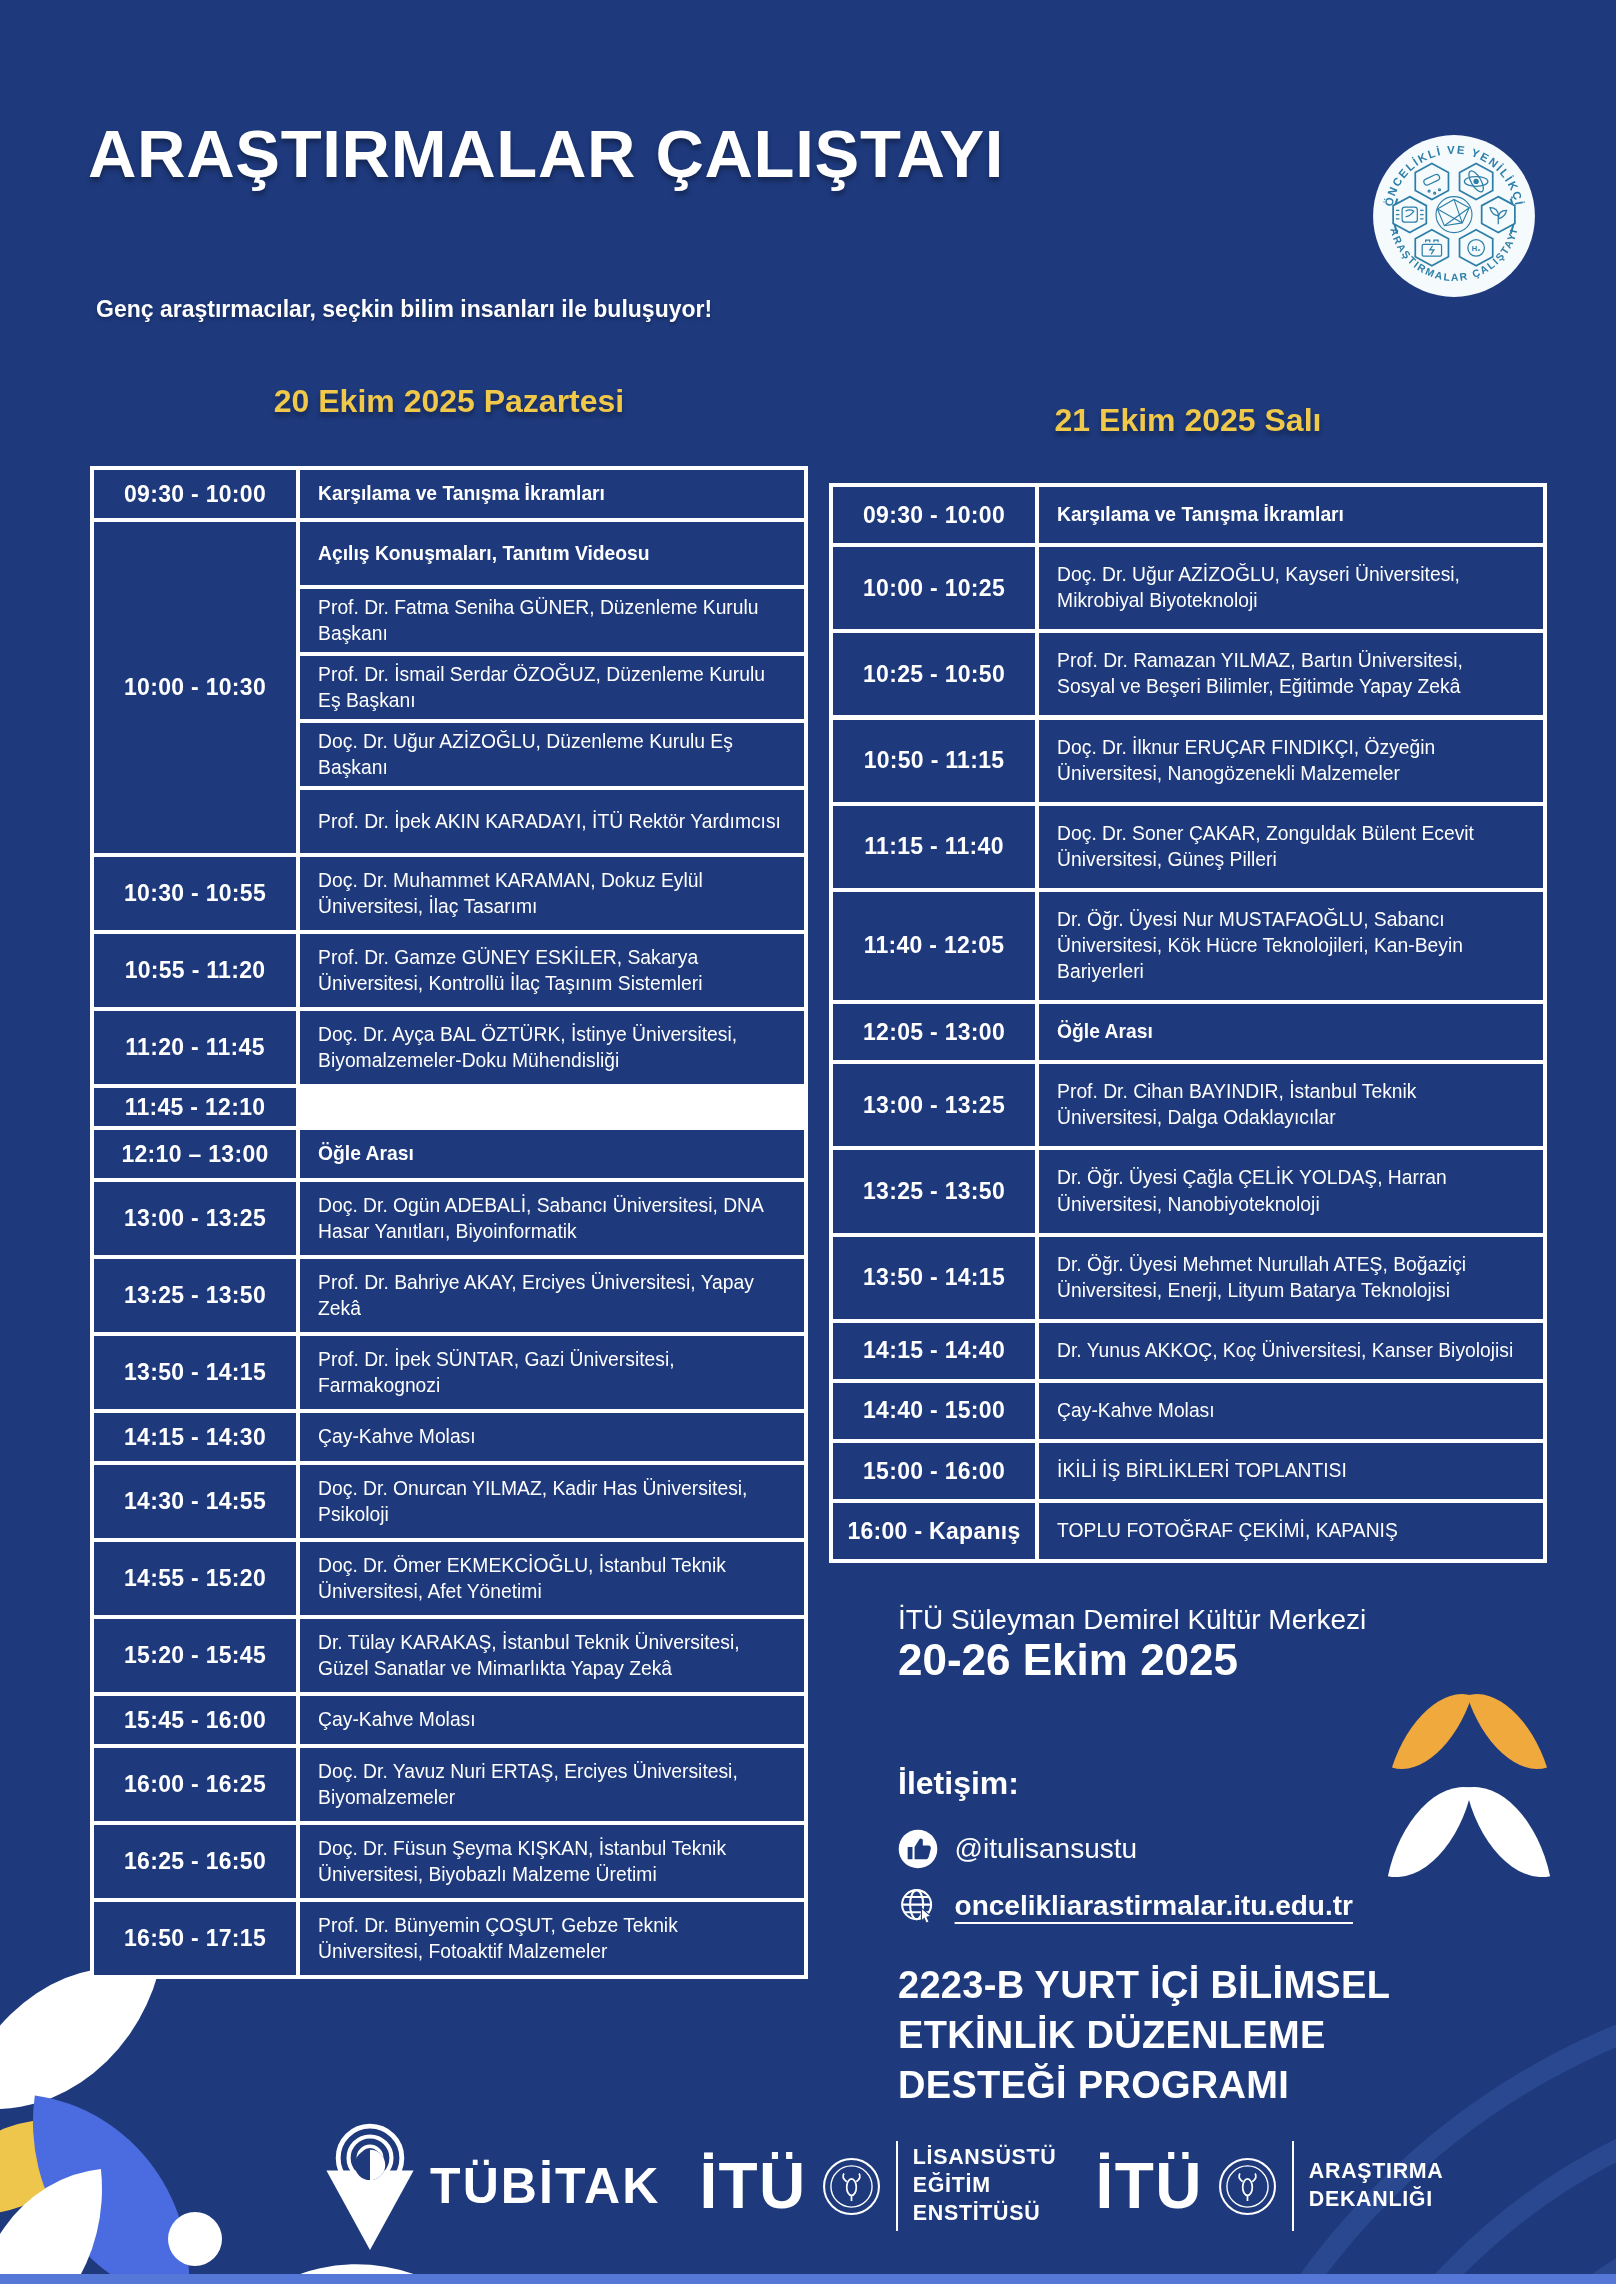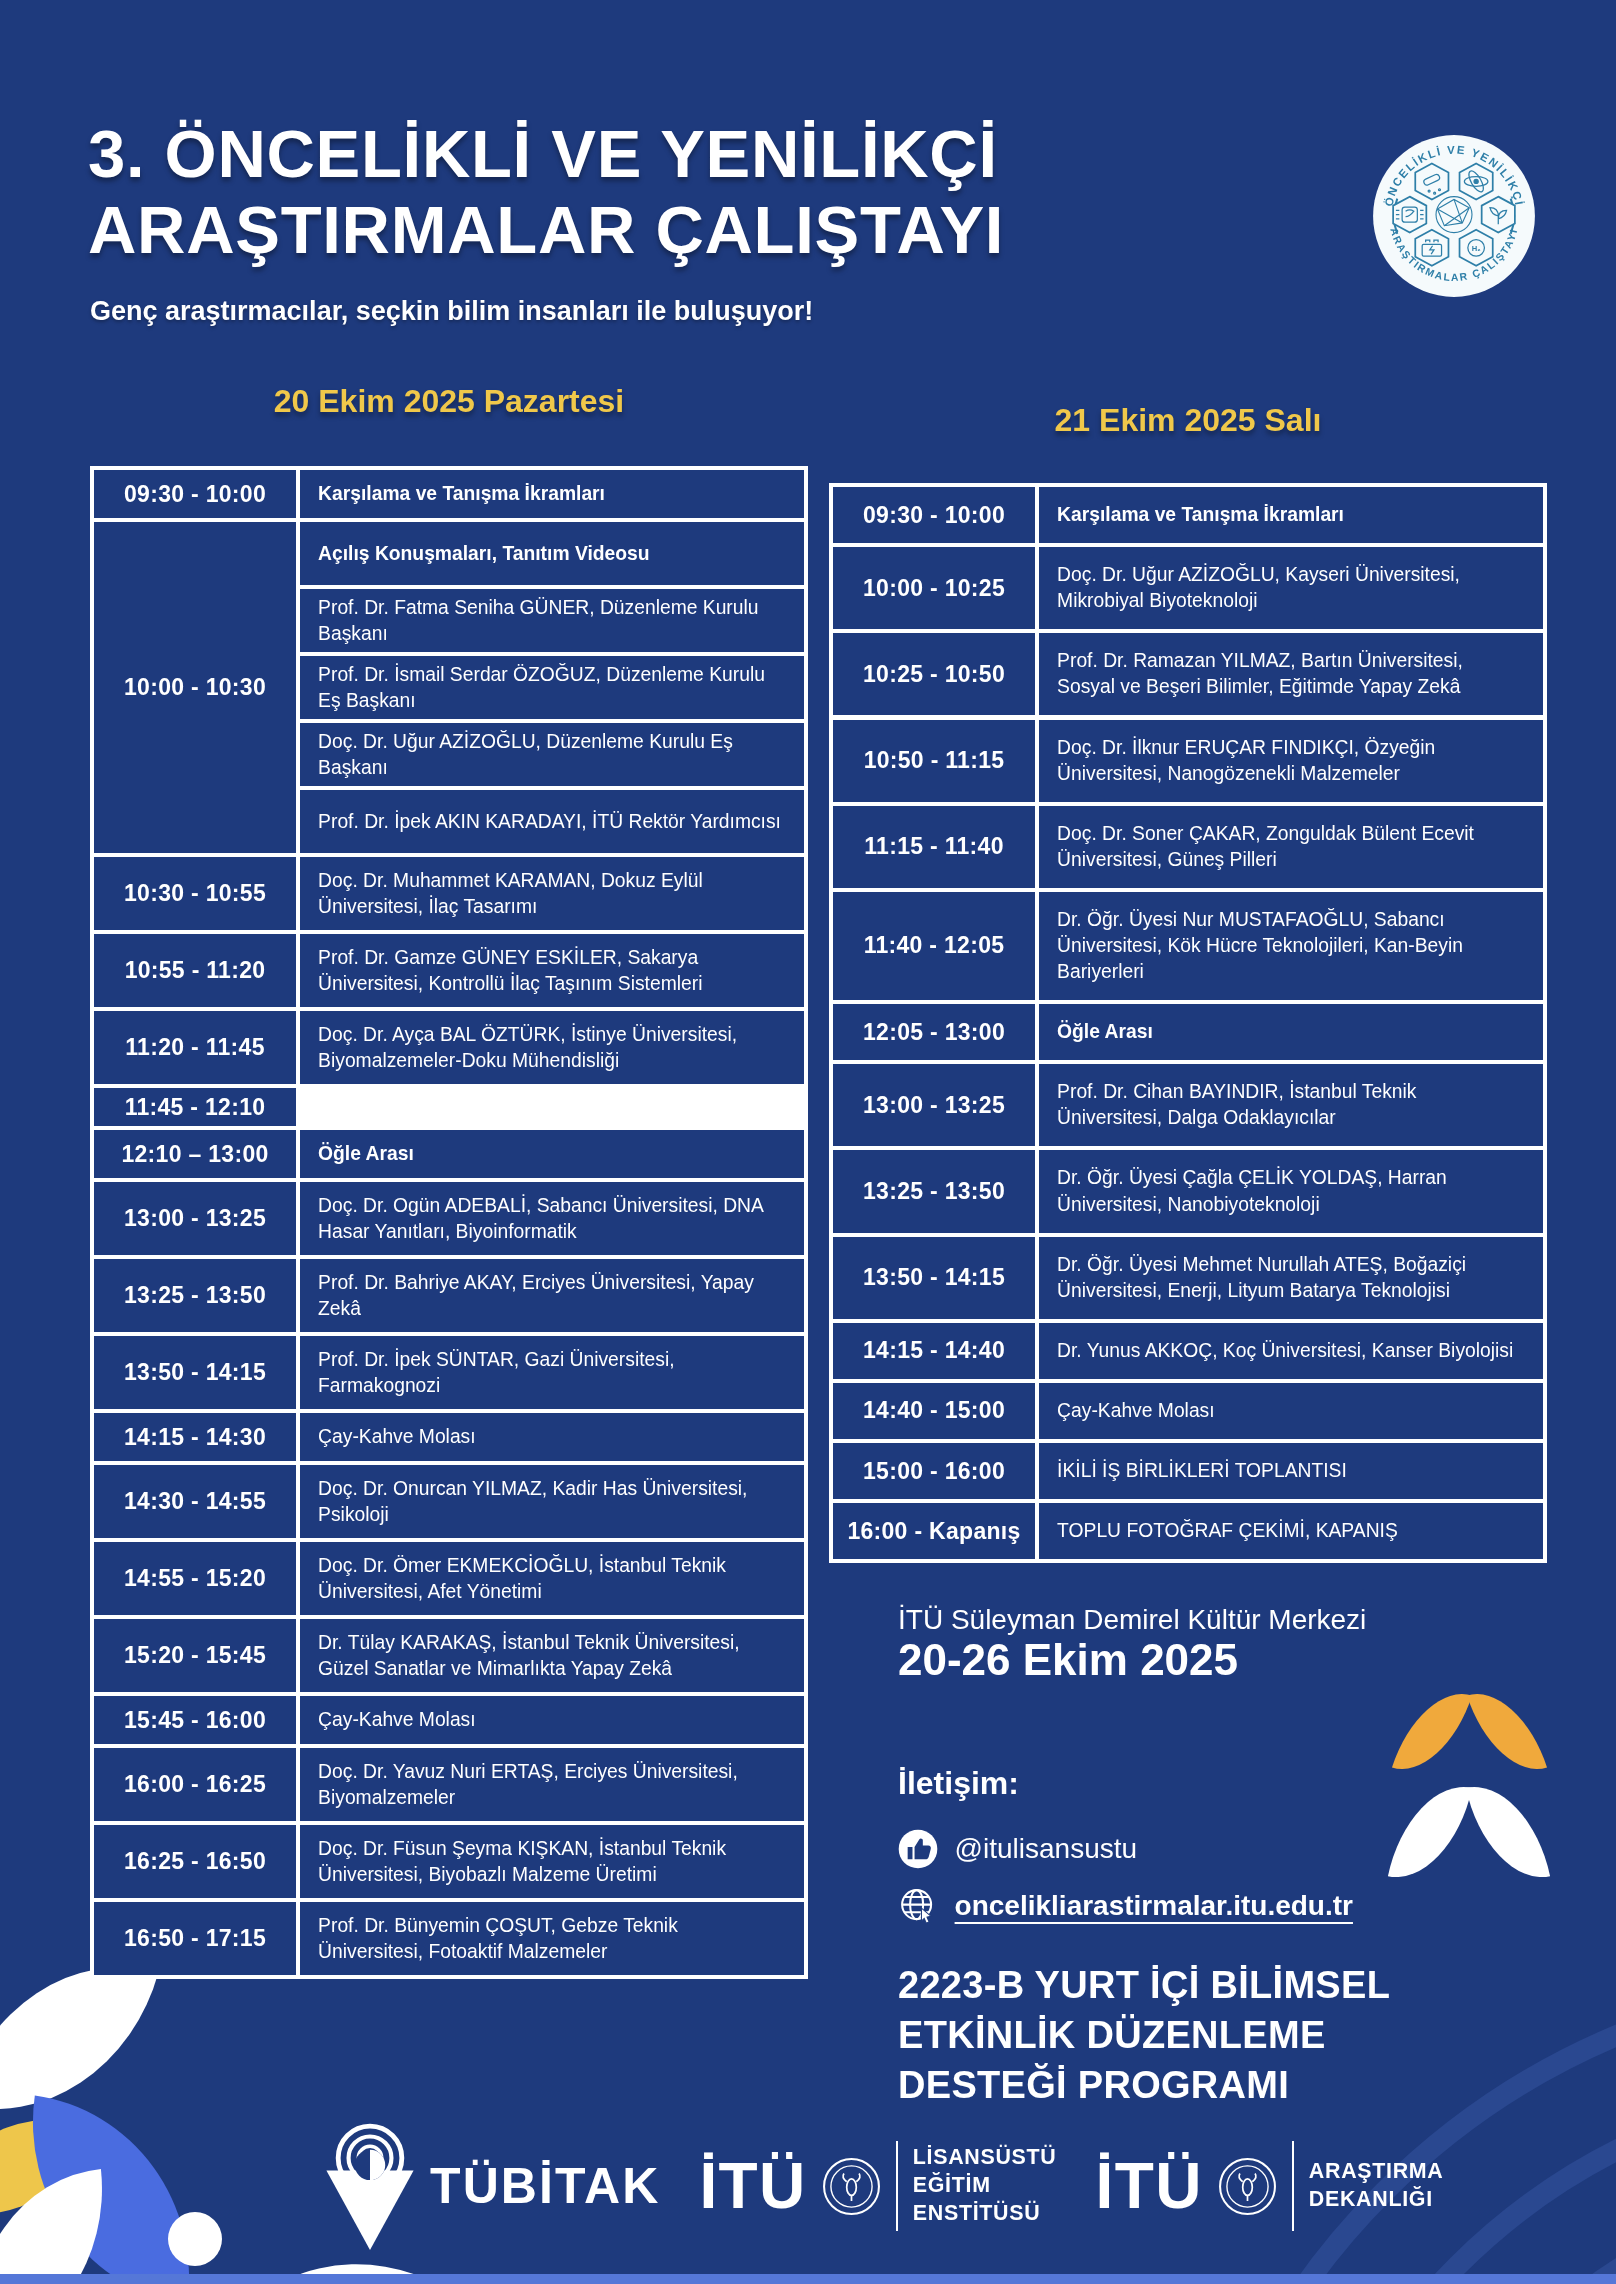--- a/index.html
+++ b/index.html
@@ -10,21 +10,21 @@
     color:#ffffff;
   }
   
   .arc{position:absolute; border-radius:50%; border:21px solid #2a4890; background:transparent;}
   .leaf{position:absolute;}
   .dot{position:absolute; border-radius:50%;}
   .bottom-strip{position:absolute; left:0; bottom:0; width:100%; height:10.4px; background:#5577d8; z-index:9;}
   
   .title{position:absolute; left:88px; top:116px; font-weight:800; font-size:67px; line-height:1.13;
          letter-spacing:0.7px; text-shadow:0 3.5px 5.5px rgba(0,0,0,.35);}
-  .subtitle{position:absolute; left:90px; top:296px; font-weight:700; font-size:27px; text-shadow:0 2.1px 3.5px rgba(0,0,0,.3);}
+  .subtitle{position:absolute; left:96px; top:296px; font-weight:700; font-size:23px; text-shadow:0 2.1px 3.5px rgba(0,0,0,.3);}
   .badge{position:absolute; left:1371px; top:133px; width:166px; height:166px;}
   
   .day-header{position:absolute; width:718px; text-align:center; color:#f0c84a; font-weight:800; font-size:32px;
               text-shadow:0 3.5px 4.8px rgba(0,0,0,.35); white-space:nowrap;}
   #day1-header{left:90px; top:383px;}
   #day2-header{left:829px; top:402px;}
   
   .table{position:absolute; width:718px; background:#ffffff; border:4.1px solid #ffffff; box-sizing:border-box;
          display:flex; flex-direction:column; gap:4.1px;}
   #day1-table{left:90px; top:466px;}
@@ -68,21 +68,20 @@
   <div class="arc" style="left:1471px; top:2279px; width:815px; height:815px;"></div>
 
   <div class="leaf" style="left:-21px; top:1948px; width:159px; height:180px; background:#ffffff; border-radius:100% 0 100% 0; transform:rotate(15deg);"></div>
   <div class="leaf" style="left:-48px; top:2093px; width:124px; height:148px; background:#eec64b; border-radius:100% 0 100% 0; transform:rotate(30deg);"></div>
   <div class="leaf" style="left:21px; top:2107px; width:180px; height:186px; background:#4a6ce0; border-radius:0 100% 0 100%; transform:rotate(8deg);"></div>
   <div class="leaf" style="left:-35px; top:2176px; width:145px; height:166px; background:#ffffff; border-radius:100% 0 100% 0; transform:rotate(-6deg);"></div>
   <div class="dot" style="left:168px; top:2212px; width:54px; height:54px; background:#ffffff;"></div>
   <div class="leaf" style="left:269px; top:2234px; width:180px; height:159px; background:#ffffff; border-radius:100% 0 100% 0; transform:rotate(40deg);"></div>
 
   <div class="title">
-    <div>3. ÖNCELİKLİ VE YENİLİKÇİ</div>
     <div>ARAŞTIRMALAR ÇALIŞTAYI</div>
   </div>
   <div class="subtitle">Genç araştırmacılar, seçkin bilim insanları ile buluşuyor!</div>
 
   <div class="badge">
     <svg width="166" height="166" viewBox="0 0 240 240">
       <circle cx="120" cy="120" r="117" fill="#f5fafc"></circle>
       <defs>
         <path id="arcTop" d="M 30 120 A 90 90 0 0 1 210 120"></path>
         <path id="arcBot" d="M 26 120 A 94 94 0 0 0 214 120"></path>

